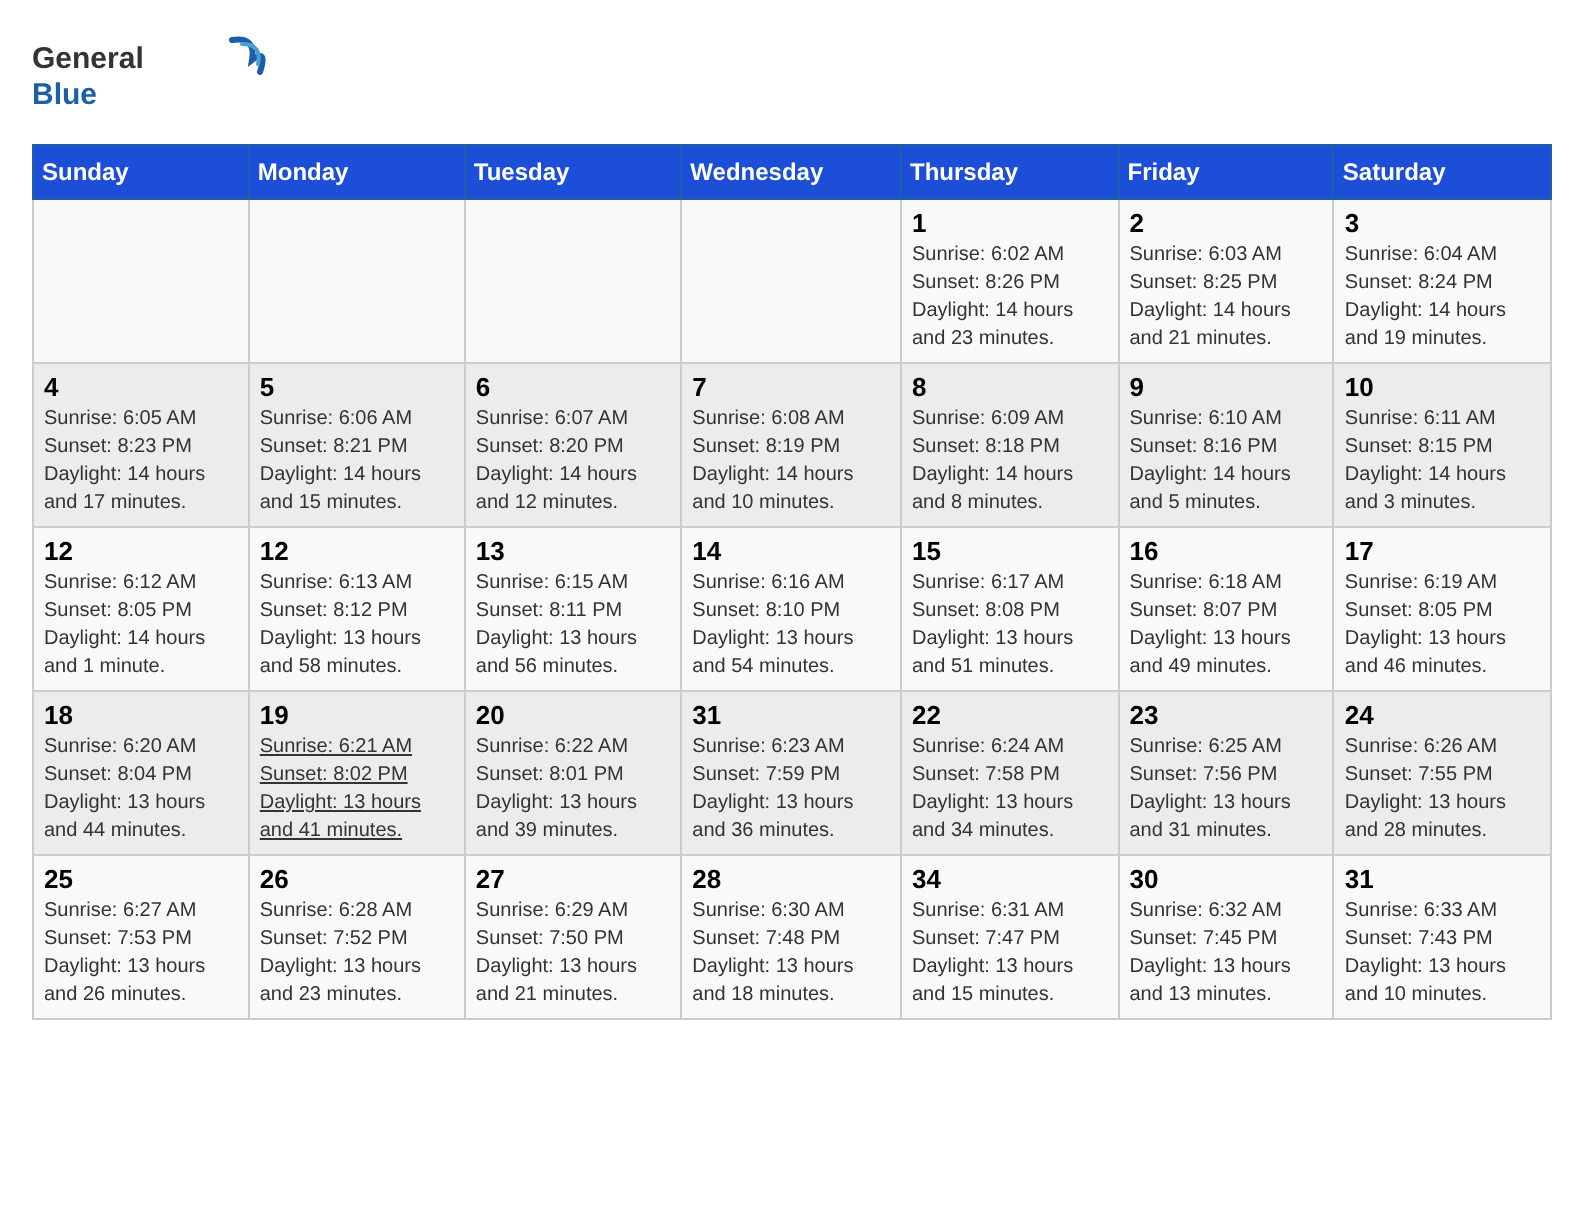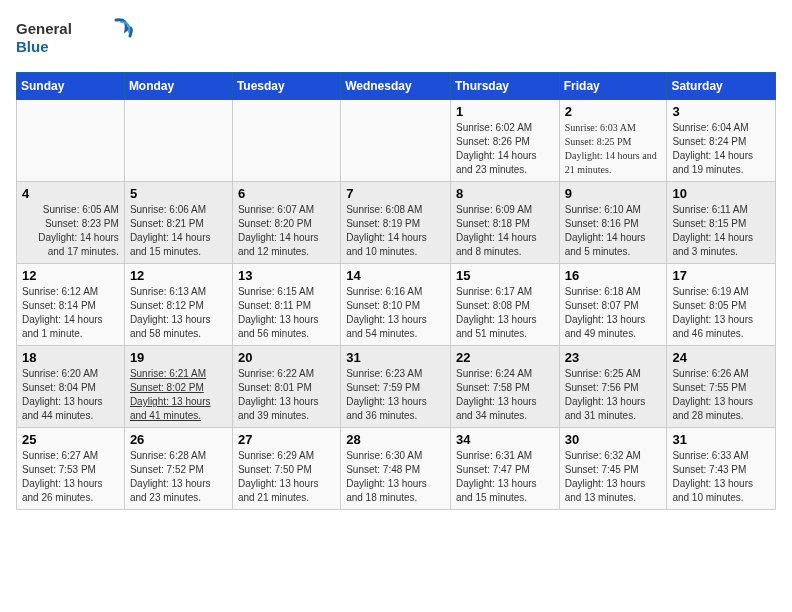--- a/index.html
+++ b/index.html
@@ -111,35 +111,35 @@
         <td class="empty-cell"></td>
         <td class="empty-cell"></td>
         <td>
           <div class="day-number">1</div>
           <div class="day-info" style="white-space: pre-line;">Sunrise: 6:02 AM
 Sunset: 8:26 PM
 Daylight: 14 hours and 23 minutes.</div>
         </td>
         <td>
           <div class="day-number">2</div>
-          <div class="day-info" style="white-space: pre-line; font-family: Liberation Serif, serif;">Sunrise: 6:03 AM
+          <div class="day-info" style="white-space: pre-line;">Sunrise: 6:03 AM
 Sunset: 8:25 PM
 Daylight: 14 hours and 21 minutes.</div>
         </td>
         <td>
           <div class="day-number">3</div>
           <div class="day-info" style="white-space: pre-line;">Sunrise: 6:04 AM
 Sunset: 8:24 PM
 Daylight: 14 hours and 19 minutes.</div>
         </td>
       </tr>
       <tr>
         <td>
           <div class="day-number">4</div>
-          <div class="day-info" style="white-space: pre-line; text-align: right;">Sunrise: 6:05 AM
+          <div class="day-info" style="white-space: pre-line;">Sunrise: 6:05 AM
 Sunset: 8:23 PM
 Daylight: 14 hours and 17 minutes.</div>
         </td>
         <td>
           <div class="day-number">5</div>
           <div class="day-info" style="white-space: pre-line;">Sunrise: 6:06 AM
 Sunset: 8:21 PM
 Daylight: 14 hours and 15 minutes.</div>
         </td>
         <td>
@@ -170,21 +170,21 @@
           <div class="day-number">10</div>
           <div class="day-info" style="white-space: pre-line;">Sunrise: 6:11 AM
 Sunset: 8:15 PM
 Daylight: 14 hours and 3 minutes.</div>
         </td>
       </tr>
       <tr>
         <td>
           <div class="day-number">12</div>
           <div class="day-info" style="white-space: pre-line;">Sunrise: 6:12 AM
-Sunset: 8:14 PM
+Sunset: 8:05 PM
 Daylight: 14 hours and 1 minute.</div>
         </td>
         <td>
           <div class="day-number">12</div>
           <div class="day-info" style="white-space: pre-line;">Sunrise: 6:13 AM
 Sunset: 8:12 PM
 Daylight: 13 hours and 58 minutes.</div>
         </td>
         <td>
           <div class="day-number">13</div>

